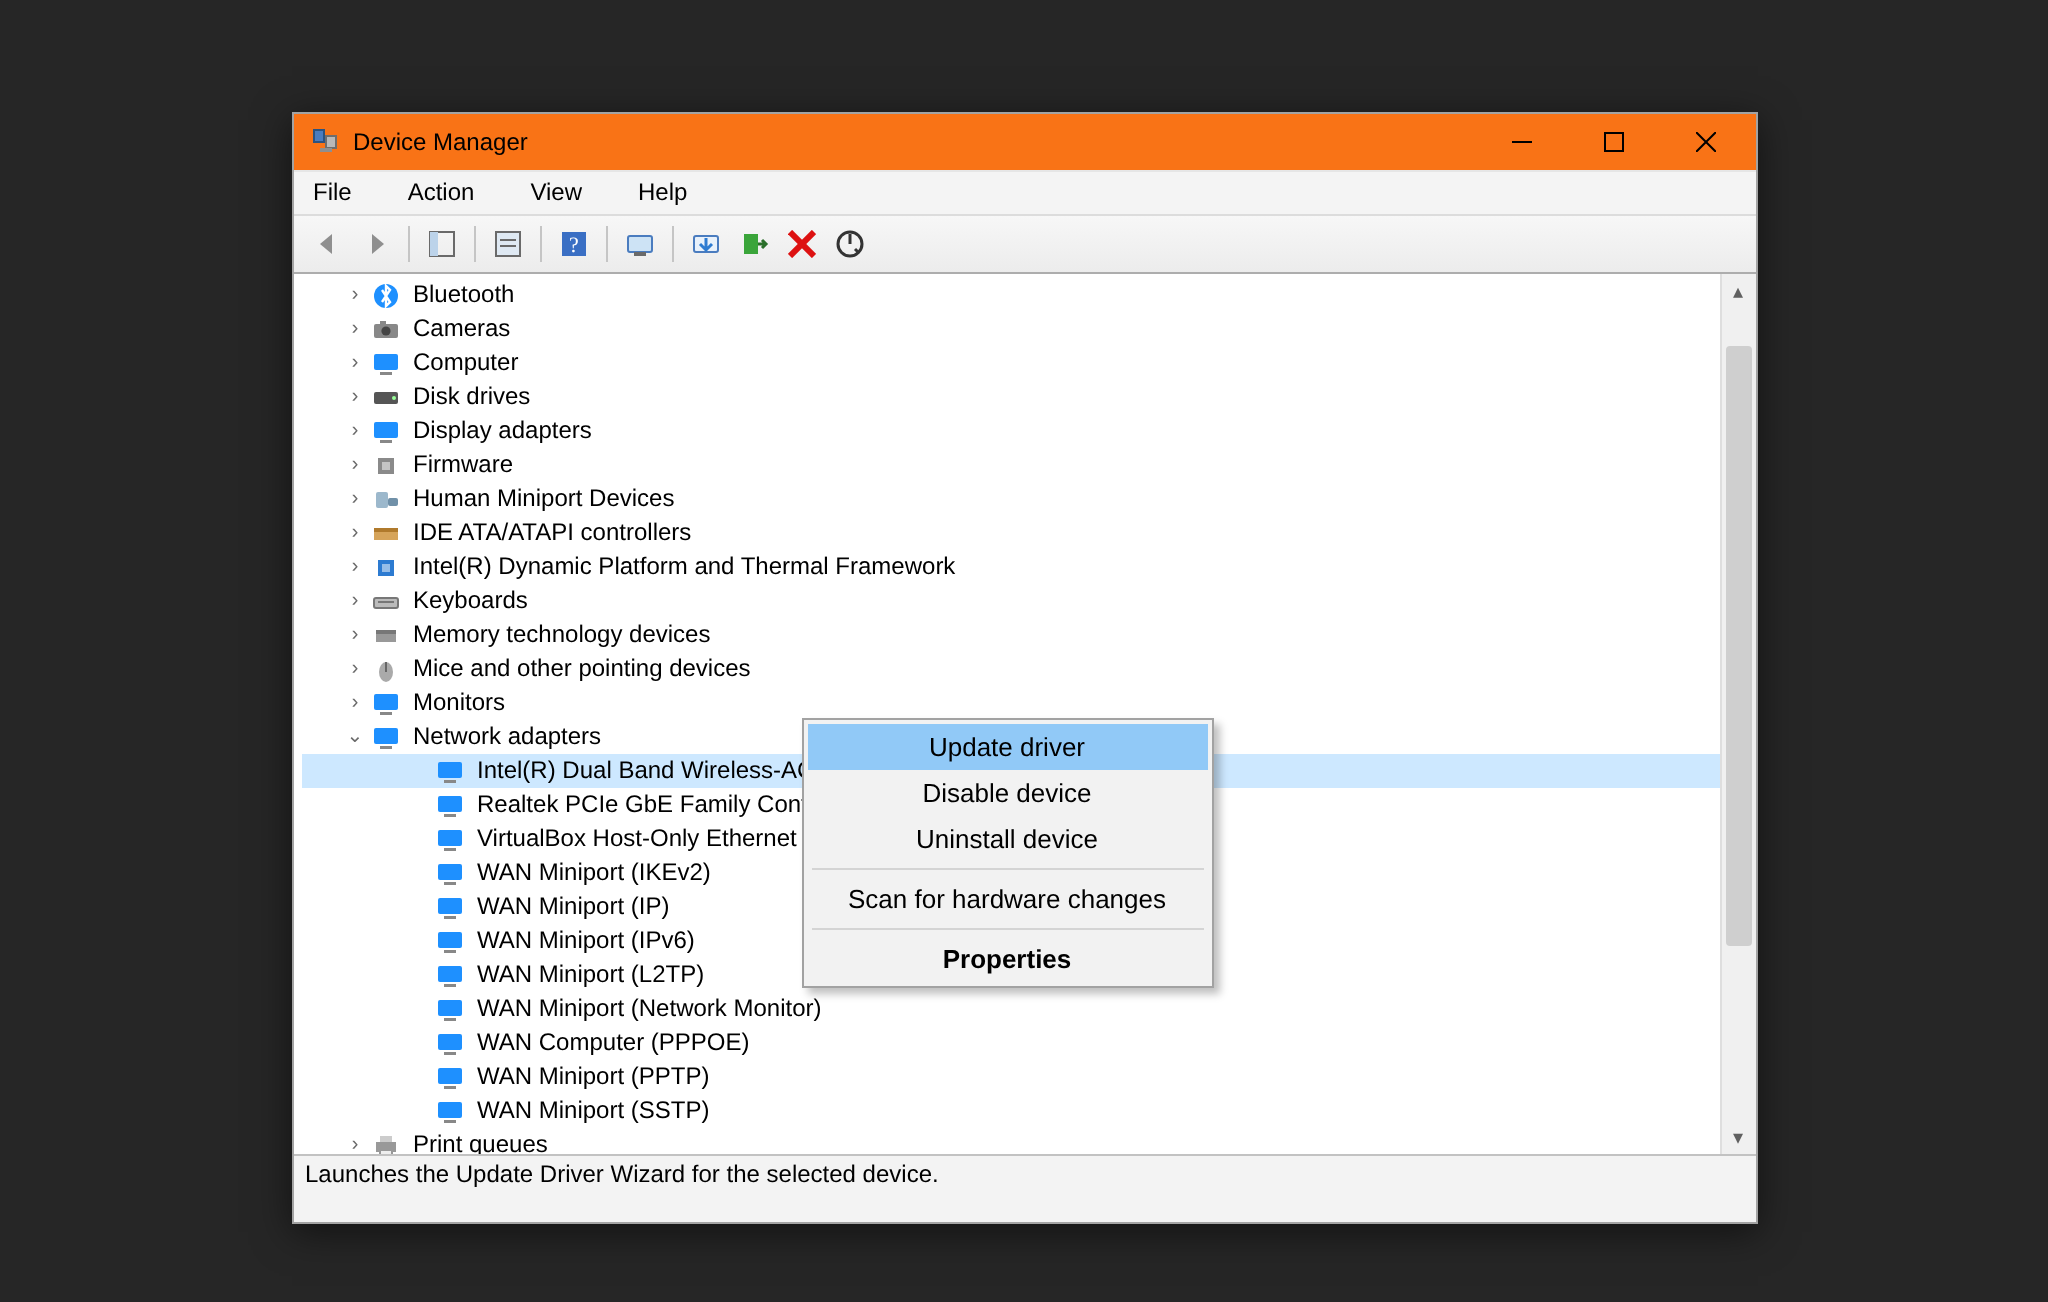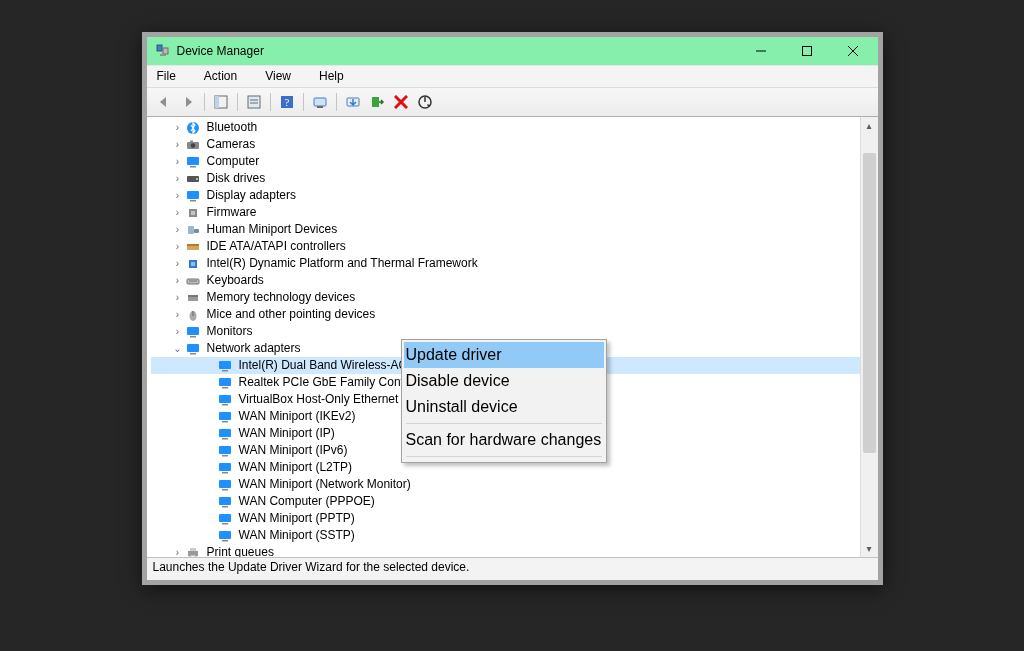--- a/index.html
+++ b/index.html
@@ -8,23 +8,23 @@
     font-family:"Segoe UI",Tahoma,Arial,sans-serif;
     font-size:12px;
     color:#000;
     display:flex;
     align-items:flex-start;
     justify-content:center;
   }
   .window{
     position:relative;
     width:731px;
-    margin-top:32px;
-    background:#86efac;
-    border:5px solid #a3a3a3;
+    margin-top:56px;
+    background:#f97316;
+    border:1px solid #a3a3a3;
     box-shadow:0 4px 18px rgba(0,0,0,.55);
   }
   
   .titlebar{
     display:flex;
     align-items:center;
     height:28px;
     padding:0 2px 0 8px;
   }
   .titlebar .app-icon{
@@ -84,21 +84,21 @@
   .row .icon{width:16px;height:16px;display:flex;align-items:center;justify-content:center;margin-right:4px;}
   .row .label{padding:0 2px;}
   .row.selected .label{background:#cde8ff;}
   .row.selected{background:#cde8ff;}
   .row.selected .caret{color:#000}
   
   .l1{padding-left:20px;}
   .l2{padding-left:52px;}
   
   .statusbar{
-    padding:2px 6px 6px 6px;
+    padding:2px 6px 17px 6px;
     font-size:12px;
     color:#000;
     background:#f3f3f3;
   }
   
   .vscroll{
     width:17px;background:#f0f0f0;border-left:1px solid #dedede;position:relative;
   }
   .vthumb{
     position:absolute;left:2px;right:2px;top:36px;height:300px;background:#cfcfcf;border-radius:2px;
@@ -113,21 +113,21 @@
   .context-menu{
     position:absolute;
     left:254px;top:222px;
     width:200px;
     background:#f2f2f2;
     border:1px solid #a2a2a2;
     box-shadow:3px 3px 4px rgba(0,0,0,.25);
     padding:2px;
   }
   .ctx-item{
-    padding:4px 2px;font-size:16px;
+    padding:4px 2px;font-size:13px;text-align:center;
   }
   .ctx-item.highlight{background:#91c9f7;}
   .ctx-item.bold{font-weight:bold;}
   .ctx-sep{height:1px;background:#d4d4d4;margin:3px 2px;}
   
   svg{display:block}
 </style>
 </head>
 <body>
 
@@ -500,20 +500,21 @@
           </span>
           <span class="label">Print queues</span>
         </div>
         <div class="context-menu" id="ctx">
           <div class="ctx-item highlight">Update driver</div>
           <div class="ctx-item">Disable device</div>
           <div class="ctx-item">Uninstall device</div>
           <div class="ctx-sep"></div>
           <div class="ctx-item">Scan for hardware changes</div>
           <div class="ctx-sep"></div>
+          <div class="ctx-item bold">Properties</div>
         </div>
     </div>
     <div class="vscroll">
       <div class="arrow up">▴</div>
       <div class="vthumb"></div>
       <div class="arrow down">▾</div>
     </div>
   </div>
 
   <div class="statusbar">Launches the Update Driver Wizard for the selected device.</div>

